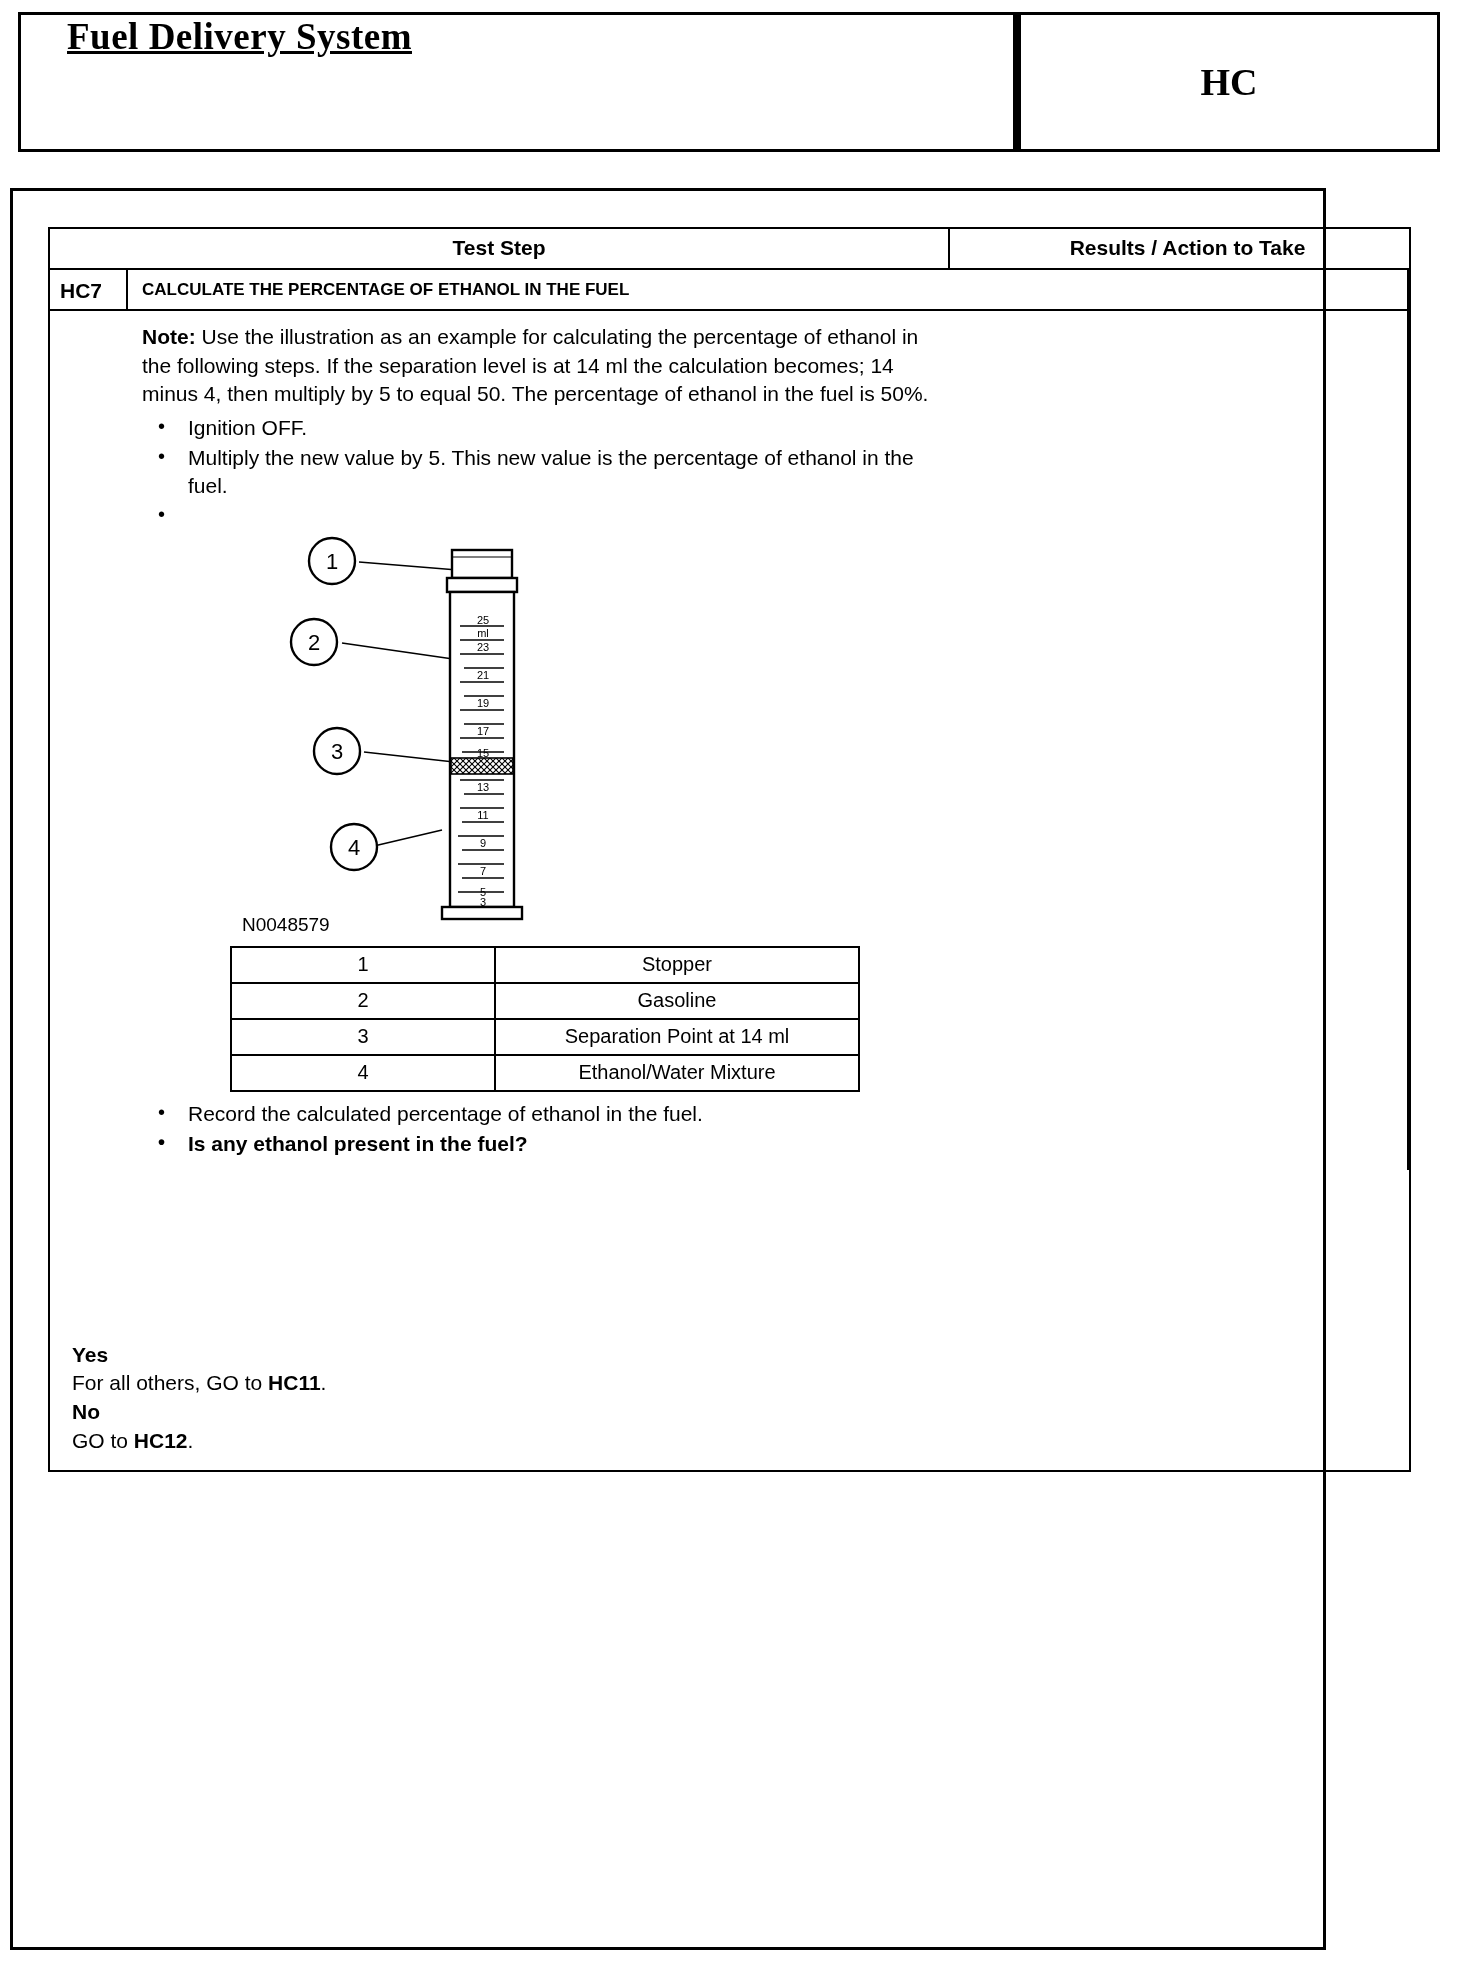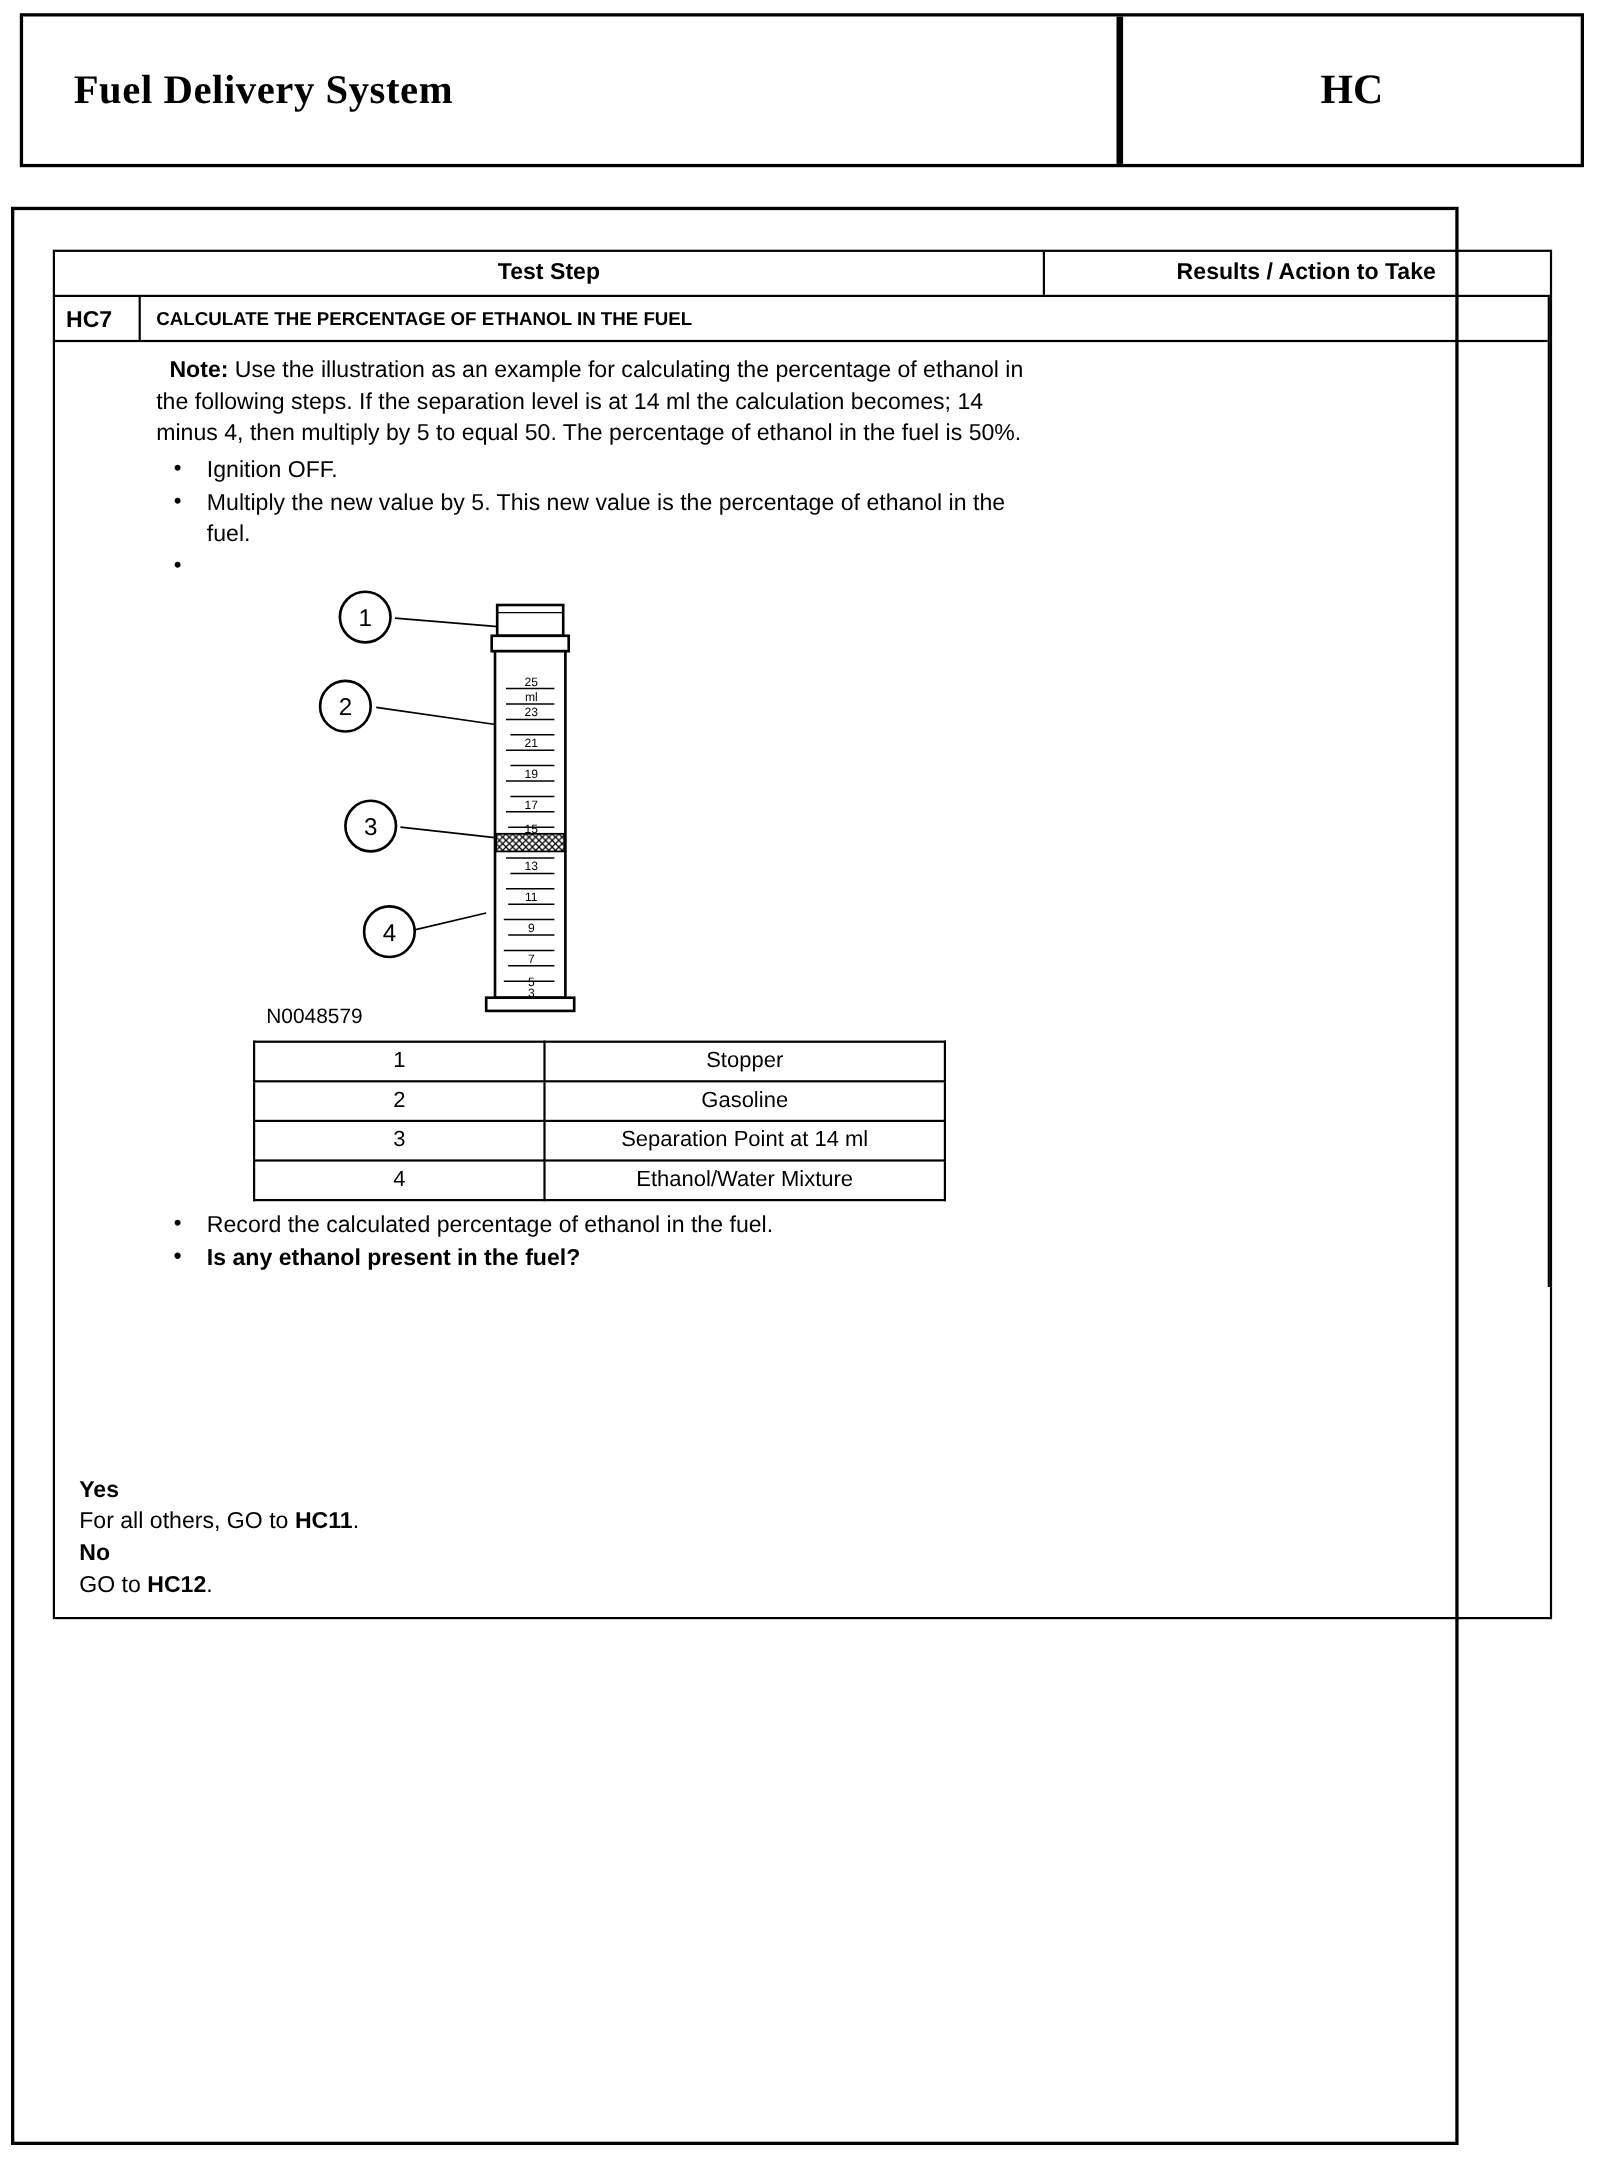--- a/index.html
+++ b/index.html
@@ -21,24 +21,25 @@
     left: 18px;
     top: 12px;
     width: 1422px;
     height: 140px;
     border: 3px solid #000;
     box-sizing: border-box;
     display: flex;
   }
   .header-title-cell {
     flex: 0 0 1000px;
-    border-right: 6px solid #000000;
-    display: flex;
-    align-items: center;
-    box-sizing: border-box;
+    border-right: 8px solid #000000;
+    display: flex;
+    align-items: flex-start;
+    box-sizing: border-box;
+    text-decoration: underline;
   }
   .header-title {
     font-family: "Liberation Serif", serif;
     font-weight: bold;
     font-size: 37px;
     padding-left: 46px;
     letter-spacing: 0.5px;
   }
   .header-code-cell {
     flex: 1 1 auto;
@@ -135,21 +136,21 @@
   .step-body {
     padding: 12px 14px 0 92px;
     box-sizing: border-box;
   }
   .note-para {
     font-size: 21px;
     line-height: 1.35;
     margin: 0 0 6px 0;
     max-width: 790px;
   }
-  .note-para b { font-weight: bold; margin-left: 12px; }
+  .note-para b { font-weight: bold; }
 
   ul.bullets {
     list-style: none;
     margin: 0;
     padding: 0;
   }
   ul.bullets li {
     position: relative;
     font-size: 21px;
     line-height: 1.33;

